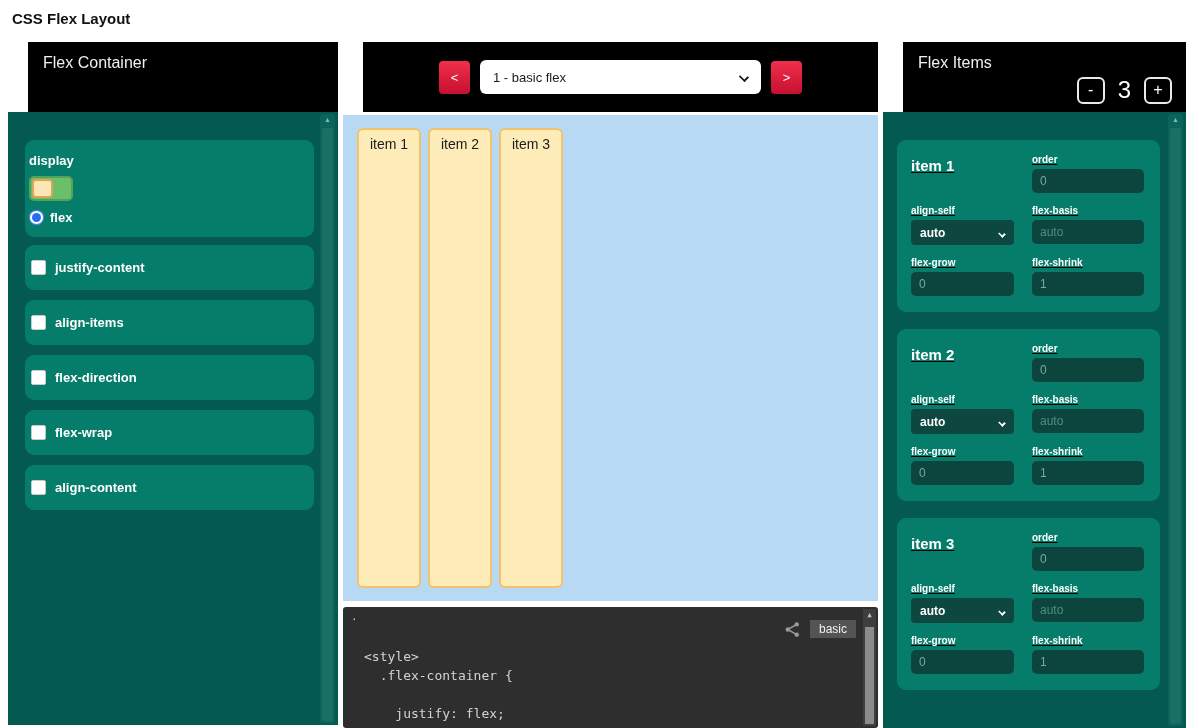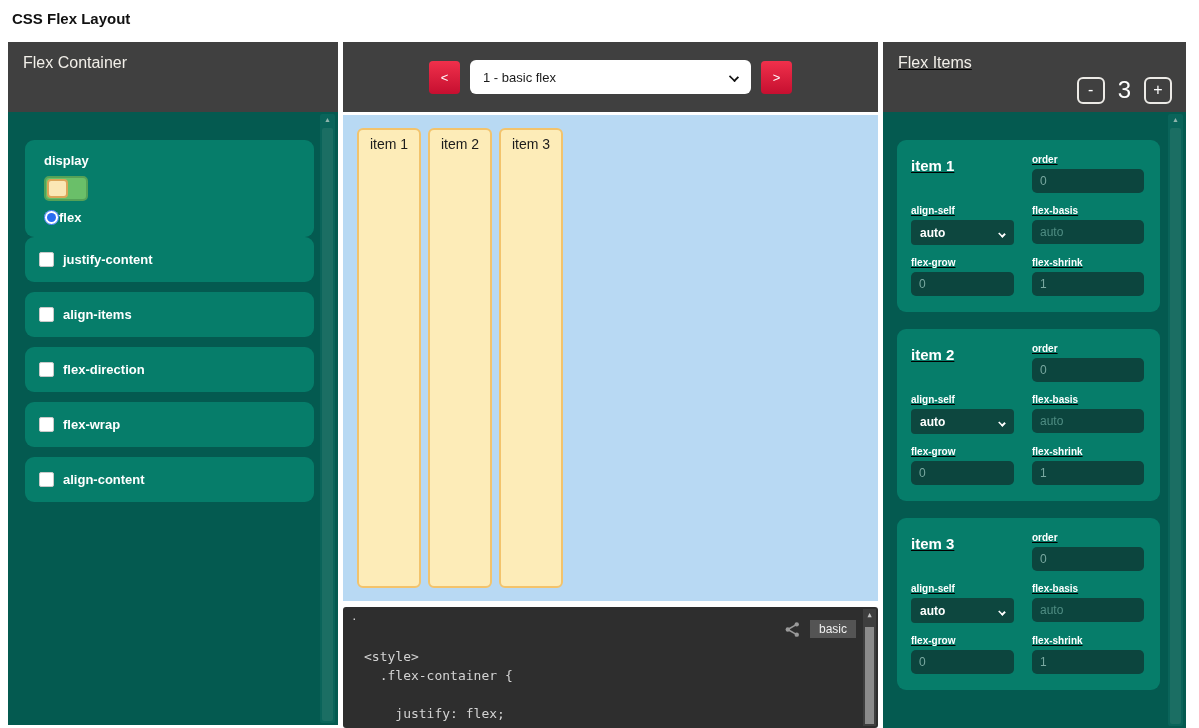--- a/index.html
+++ b/index.html
@@ -2,46 +2,46 @@
 <html><head>
 <meta charset="utf-8">
 <style>
   * { box-sizing: border-box; margin: 0; padding: 0; }
   html,body { width:1199px; height:728px; background:#fff; overflow:hidden;
     font-family:"Liberation Sans", sans-serif; }
   .page-title { font-size:15px; font-weight:bold; color:#111; padding:10px 0 0 12px; height:40px; }
   .columns { display:flex; gap:5px; margin:2px 13px 0 8px; align-items:flex-start; }
 
   
-  .panel-header { background:#404040; color:#f2efe9; }
+  .panel-header { background:#000000; color:#f2efe9;margin-left:20px; }
   .col-left  { width:330px; }
   .col-mid   { width:536px; }
   .col-right { width:303px;text-decoration:underline; }
 
   .col-left .panel-header, .col-right .panel-header { height:70px; padding:12px 0 0 15px; font-size:16px; }
   .panel-body { background:#045a50; position:relative; }
   .col-left .panel-body { height:613px; padding:28px 28px 0 17px; }
   .col-right .panel-body { height:616px; padding:28px 28px 0 14px; }
 
   
   .vscroll { position:absolute; top:2px; bottom:2px; right:3px; width:15px; background:#0a645a; border-radius:2px; }
   .vscroll .thumb { position:absolute; top:14px; bottom:2px; left:2px; right:2px; background:#1b6e63; border-radius:2px; }
   .vscroll .up { position:absolute; top:2px; left:0; right:0; text-align:center; font-size:7px; color:#8fb4ad; cursor:pointer; }
 
   
   .control-card { background:#067d6a; border-radius:9px; width:289px; }
-  .card-display { padding:13px 19px 12px; }
+  .card-display { padding:13px 4px 12px; margin-bottom:8px; }
   .card-display .lbl { font-size:13px; font-weight:bold; color:#fff; }
   .toggle { width:44px; height:25px; background:#6abf69; border:2px solid #55a257; border-radius:5px; position:relative; margin:8px 0 9px; cursor:pointer; }
   .toggle .knob { position:absolute; left:1px; top:1px; width:21px; height:19px; background:#fbe7b5; border:2px solid #dca558; border-radius:4px; }
-  .radio-row { display:flex; align-items:center; }
+  .radio-row { display:flex; align-items:center; gap:6px; }
   .radio-row input { width:15px; height:15px; accent-color:#2a6cf0; }
   .radio-row span { font-size:13px; font-weight:bold; color:#fff; }
 
-  .checkbox-card { height:45px; display:flex; align-items:center; gap:9px; padding:0 14px; margin-bottom:10px; }
+  .checkbox-card { height:45px; display:flex; align-items:center; gap:9px; padding:0 6px; margin-bottom:10px; }
   .checkbox-card input { appearance:none; width:15px; height:15px; background:#fff; border:1px solid #c9c9c9; border-radius:2px; cursor:pointer; flex:0 0 auto; }
   .checkbox-card span { font-size:13px; font-weight:bold; color:#fff; }
 
   
   .mid-header { height:70px; display:flex; align-items:center; justify-content:center; gap:10px; }
   .nav-btn { width:31px; height:33px; border:none; border-radius:4px; color:#fff; font-size:13px;
     background:linear-gradient(#f0304b, #c60f30); cursor:pointer; }
   .preset-select-wrap { position:relative; }
   .preset-select { appearance:none; width:281px; height:34px; border:none; border-radius:6px;
     background:#fff; color:#1b1b1b; font-size:13px; padding:0 30px 0 13px; font-family:"Liberation Sans",sans-serif; }

